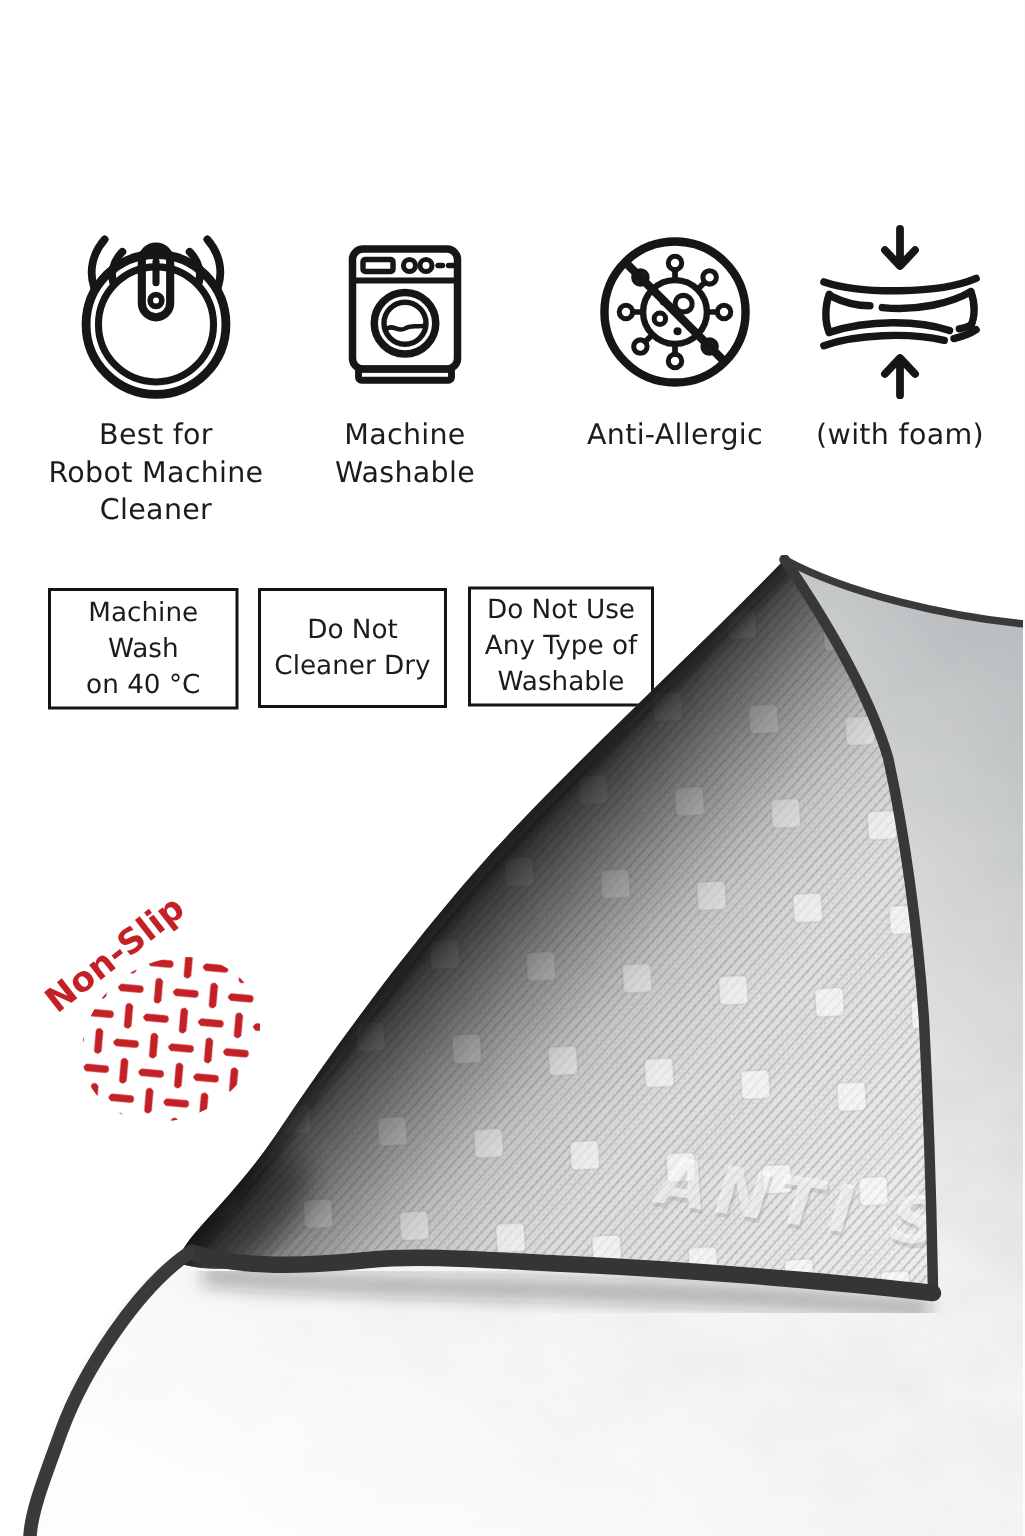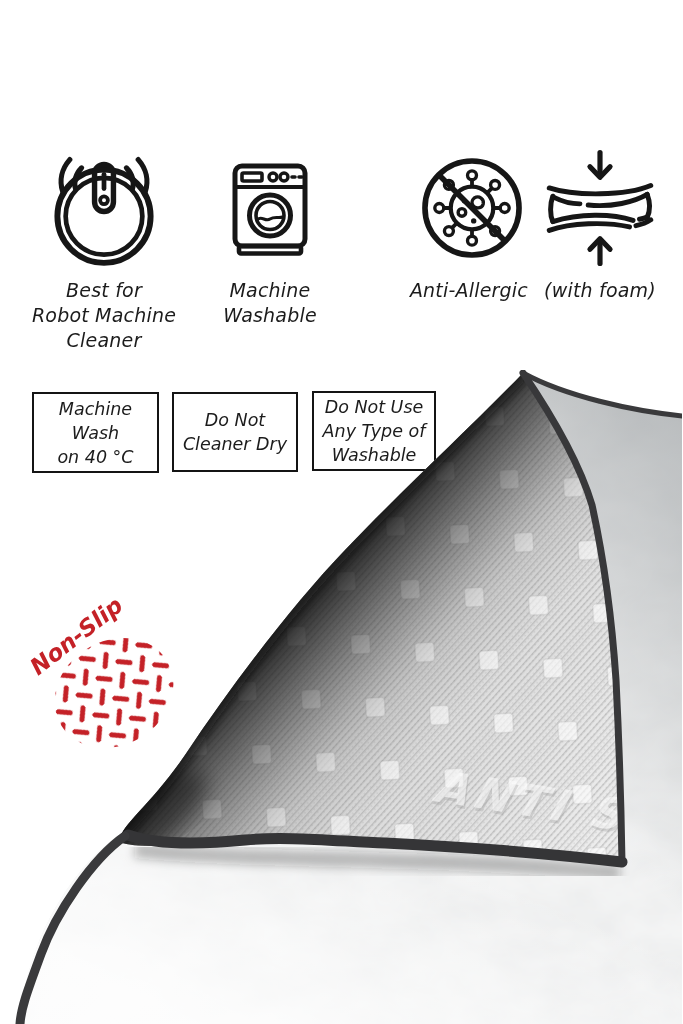--- a/index.html
+++ b/index.html
@@ -1,22 +1,22 @@
 <!DOCTYPE html>
 <html><head>
 <meta charset="utf-8">
 <style>
   html,body{margin:0;padding:0;background:#ffffff;}
   .stage{position:relative;width:682px;height:1024px;background:#ffffff;overflow:hidden;
-         font-family:"DejaVu Sans","Liberation Sans",sans-serif;color:#1c1c1c;font-style:italic;}
+         font-family:"DejaVu Sans","Liberation Sans",sans-serif;color:#1c1c1c;}
   
   .feature{position:absolute;top:146px;display:flex;flex-direction:column;align-items:center;}
   .f1{left:28px;width:152px;}
   .f2{left:182px;width:176px;}
-  .f3{left:372px;width:156px;align-items:flex-end;}
+  .f3{left:372px;width:156px;}
   .f4{left:520px;width:160px;}
   .icon-wrap{height:124px;display:flex;align-items:center;justify-content:center;}
   .f-label{margin-top:8px;text-align:center;font-size:19px;line-height:25px;letter-spacing:.2px;color:#1c1c1c;}
   .f-label span{display:block;}
   .ic{stroke:#161616;fill:none;stroke-linecap:round;stroke-linejoin:round;}
   
   .care-box{position:absolute;box-sizing:border-box;border:2.6px solid #141414;background:#fff;
             display:flex;flex-direction:column;align-items:center;justify-content:center;
             text-align:center;font-size:17.5px;line-height:24px;}
   .cb1{left:32px;top:392px;width:127px;height:81px;}

